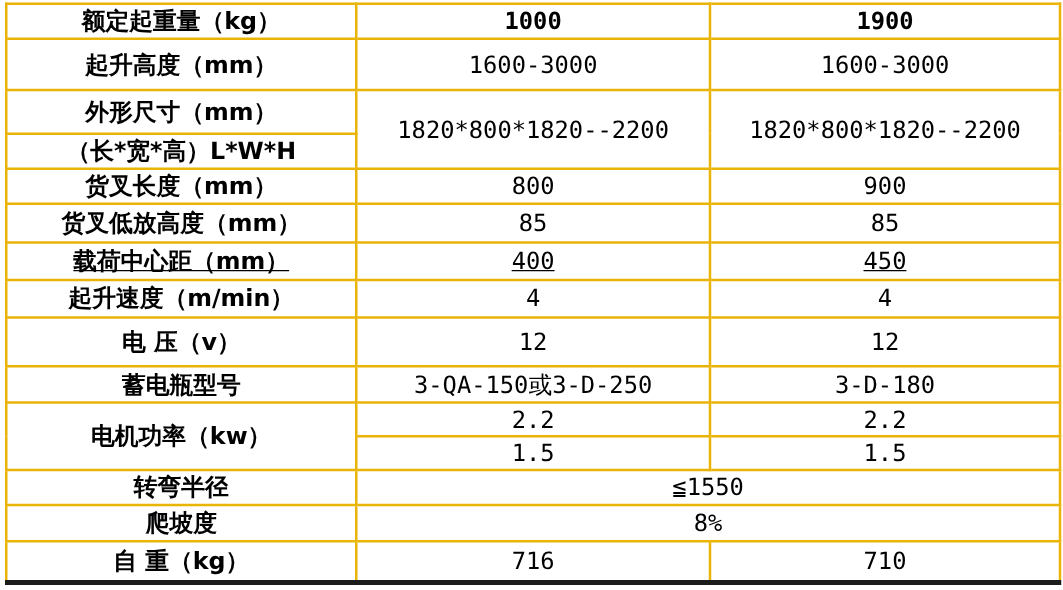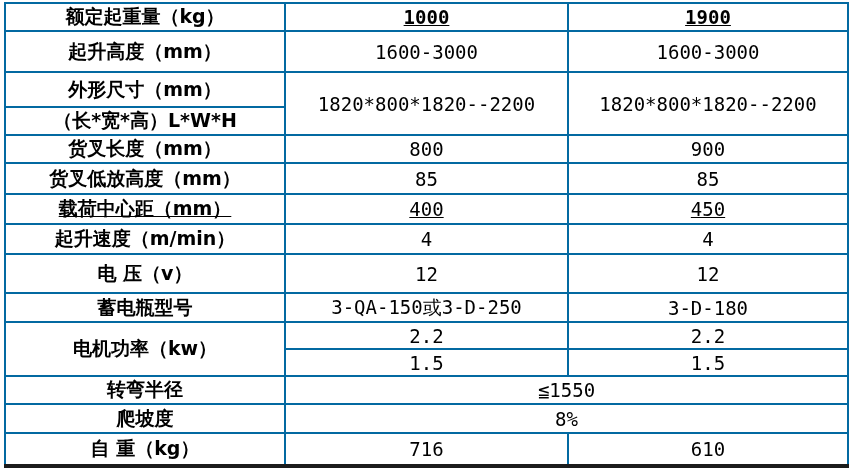--- a/index.html
+++ b/index.html
@@ -17,21 +17,21 @@
     width: 843px;
   }
   table.spec {
     border-collapse: collapse;
     width: 100%;
     table-layout: fixed;
     border: 2px solid #1c1c1c;
     border-bottom-width: 4px;
   }
   table.spec td {
-    border: 2px solid #0369a1;
+    border: 2px solid #eab308;
     text-align: center;
     vertical-align: middle;
     padding: 0;
     color: #000000;
     white-space: nowrap;
     overflow: hidden;
   }
   col.c-label { width: 280px; }
   col.c-m1    { width: 283px; }
   col.c-m2    { width: 280px; }
@@ -41,21 +41,20 @@
     font-size: 19px;
   }
   td.val {
     font-family: "DejaVu Sans Mono", "Liberation Mono", monospace;
     font-weight: normal;
     font-size: 19px;
     letter-spacing: 0px;
   }
   td.val.hdr {
     font-weight: bold;
-    text-decoration: underline;
   }
   
   tr.r1  { height: 26px; }
   tr.r2  { height: 41px; margin-left: 36px; }
   tr.r3  { height: 35px; }
   tr.r4  { height: 23px; }
   tr.r5  { height: 16px; border-radius: 11px; }
   tr.r6  { height: 31px; }
   tr.r7  { height: 30px; text-decoration: underline; }
   tr.r8  { height: 30px; }
@@ -154,17 +153,17 @@
     </tr>
 
     <tr class="r14">
       <td class="lbl">爬坡度</td>
       <td class="val" colspan="2">8%</td>
     </tr>
 
     <tr class="r15">
       <td class="lbl">自 重（kg）</td>
       <td class="val">716</td>
-      <td class="val">610</td>
+      <td class="val">710</td>
     </tr>
   </tbody>
     </table>
 </div>
 
 </body></html>

